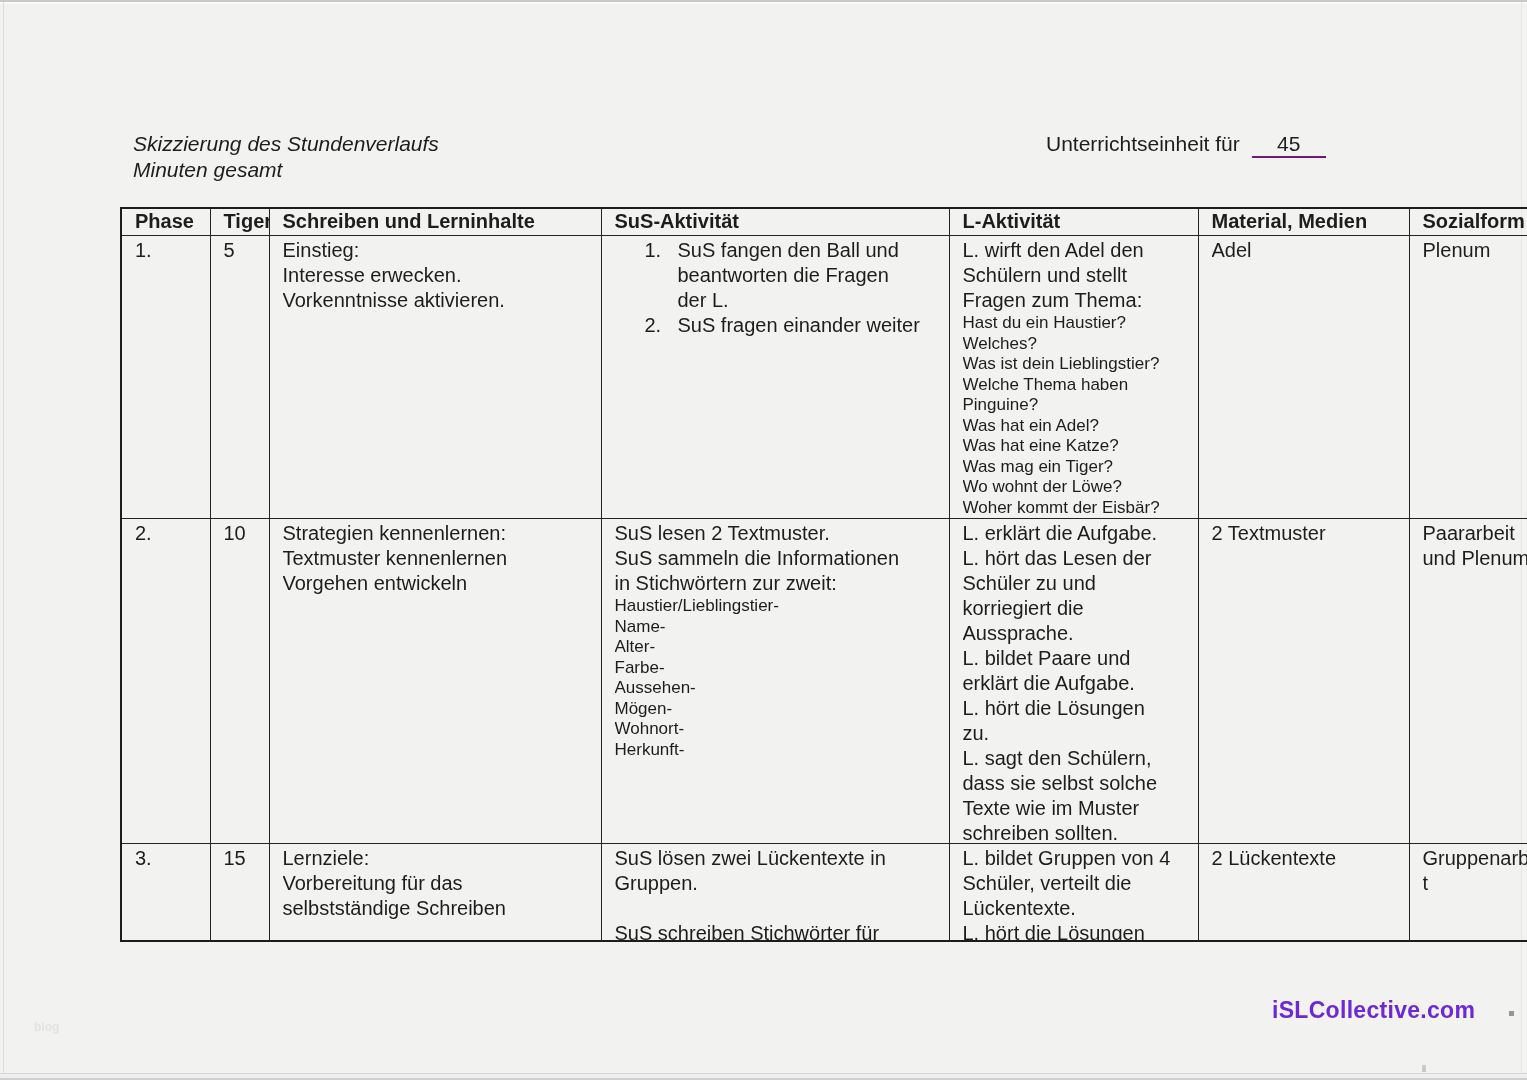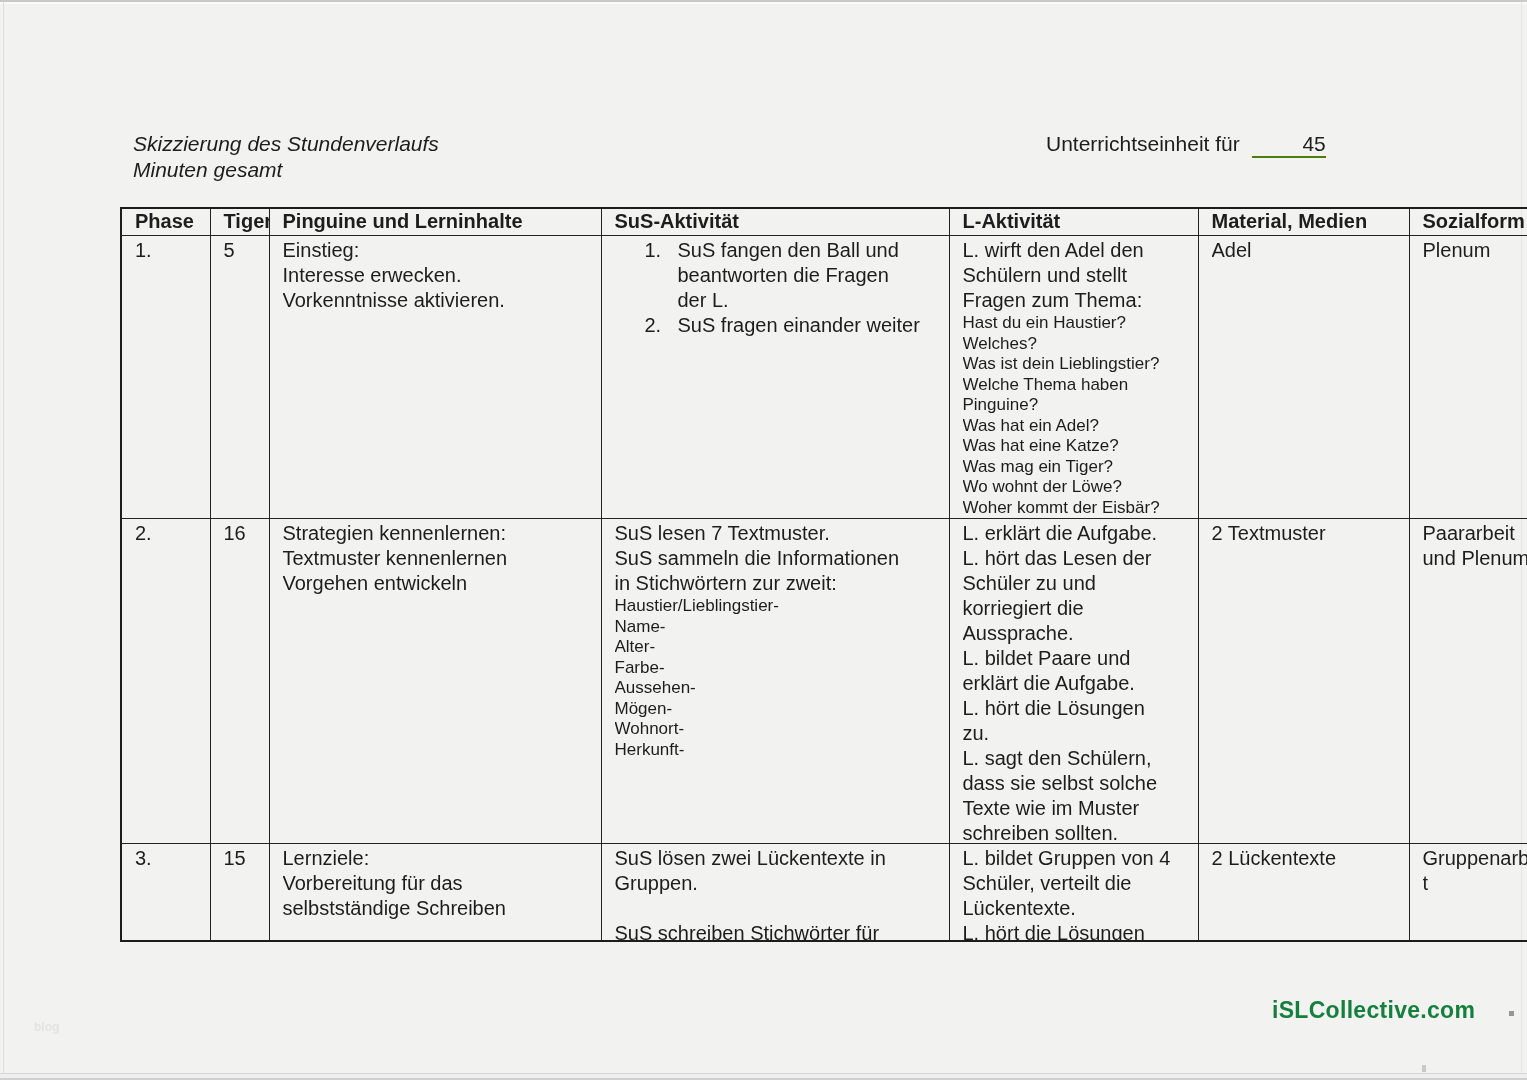--- a/index.html
+++ b/index.html
@@ -18,21 +18,21 @@
   .edge-bottom { position:absolute; bottom:0; left:0; width:1527px; height:7px;
                  background:#efefef; border-top:1px solid #d6d6d6; border-bottom:2px solid #cfcfcf; box-sizing:border-box; }
 
   .title-left {
     position:absolute; left:133px; top:131px;
     font-size:21px; line-height:26px; white-space:pre-line;font-style:italic;
   }
   .title-right { position:absolute; left:1046px; top:131px; font-size:21px; line-height:26px; }
   .unit-line {
     display:inline-block; width:74px; margin-left:12px;
-    border-bottom:2px solid #4d7c0f; text-align:right; line-height:24px;
+    border-bottom:2px solid #701a75; text-align:center; line-height:24px;
   }
 
   table.lesson-table {
     position:absolute; left:120px; top:207px;
     width:1425px; table-layout:fixed; border-collapse:collapse;
   }
   .lesson-table th, .lesson-table td {
     border:1.5px solid #232323; vertical-align:top;
     padding:2px 6px 0 13px; overflow:hidden;
   }
@@ -52,21 +52,21 @@
   .sus-list { margin-left:30px; }
   .sus-item { display:flex; }
   .sus-item .num { flex:0 0 33px; font-size:20px; line-height:25px; }
 
   .corner-note {
     position:absolute; left:34px; top:1020px;
     font-size:12px; font-weight:bold; color:#e3e3e3;
   }
   .watermark {
     position:absolute; left:1272px; top:997px;
-    font-size:23px; font-weight:bold; letter-spacing:0.3px; color:#15803d;
+    font-size:23px; font-weight:bold; letter-spacing:0.3px; color:#6d28d9;
   }
   .speck-a { position:absolute; left:1509px; top:1011px; width:5px; height:5px; background:#969696; }
   .speck-b { position:absolute; left:1422px; top:1065px; width:4px; height:7px; background:#c9c9c9; }
 </style>
 </head>
 <body>
 
 <div class="edge-top"></div>
 <div class="edge-top2"></div>
 <div class="edge-left"></div>
@@ -87,21 +87,21 @@
       <col style="width:332px">
     <col style="width:348px">
       <col style="width:249px">
       <col style="width:211px">
       <col style="width:137px">
   </colgroup>
   <thead>
     <tr>
       <th>Phase</th>
       <th>Tiger</th>
-      <th>Pinguine und Lerninhalte</th>
+      <th>Schreiben und Lerninhalte</th>
       <th>SuS-Aktivität</th>
       <th>L-Aktivität</th>
       <th>Material, Medien</th>
       <th>Sozialform</th>
     </tr>
   </thead>
   <tbody>
     <tr class="r1">
       <td>
           <div class="cellwrap big">1.</div>
@@ -153,30 +153,30 @@
       <td>
           <div class="cellwrap big">Plenum</div>
         </td>
     </tr>
 
     <tr class="r2">
       <td>
           <div class="cellwrap big">2.</div>
         </td>
       <td>
-          <div class="cellwrap big">16</div>
+          <div class="cellwrap big">10</div>
         </td>
       <td>
           <div class="cellwrap big">Strategien kennenlernen:
 Textmuster kennenlernen
 Vorgehen entwickeln</div>
         </td>
       <td>
         <div class="cellwrap">
-          <div class="big">SuS lesen 7 Textmuster.
+          <div class="big">SuS lesen 2 Textmuster.
 SuS sammeln die Informationen
 in Stichwörtern zur zweit:</div>
           <div class="small">Haustier/Lieblingstier-
 Name-
 Alter-
 Farbe-
 Aussehen-
 Mögen-
 Wohnort-
 Herkunft-</div>

